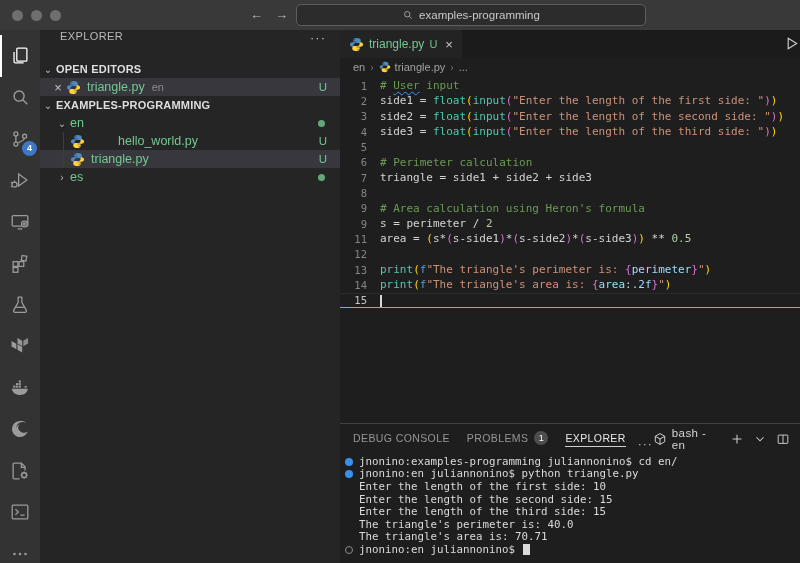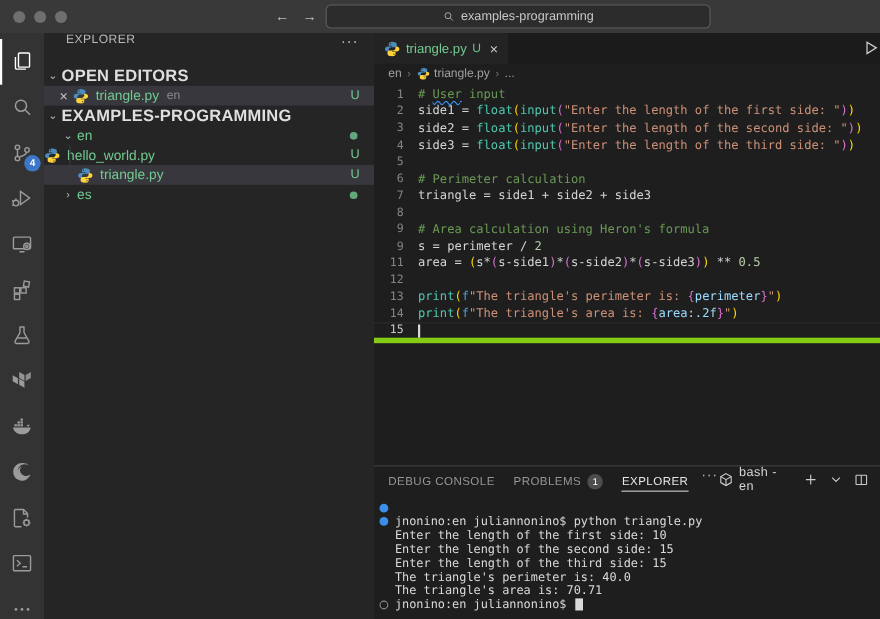--- a/index.html
+++ b/index.html
@@ -26,21 +26,21 @@
   .ab-badge{position:absolute;right:3px;bottom:4px;min-width:15px;height:15px;border-radius:8px;
             background:var(--c-badge);color:#FFF;font-size:9px;font-weight:700;display:flex;
             align-items:center;justify-content:center}
 
   
   .sidebar{position:absolute;left:40px;top:30px;width:300px;bottom:0;background:#252526}
   .sb-title{height:30px;display:flex;padding:0 14px 0 20px;font-size:11px;color:#BABABA;letter-spacing:.4px}
   .sb-title .dots{margin-left:auto;color:#C5C5C5;font-size:13px;letter-spacing:1px}
   .sb-row{height:18px;display:flex;align-items:center;position:relative;color:#CCC;font-size:12.5px;white-space:nowrap}
   .sb-row.selected{background:#37373D}
-  .sb-header{font-weight:700;font-size:15px;color:#DFDFDF;letter-spacing:.2px}
+  .sb-header{font-weight:700;font-size:11px;color:#DFDFDF;letter-spacing:.2px}
   .chev{width:16px;text-align:center;color:#B5B5B5;font-size:10px;flex:none}
   .green{color:var(--c-green)}
   .desc{color:#8C8C8C;font-size:11px;margin-left:7px}
   .badge-u{position:absolute;right:13px;color:var(--c-green);font-size:11.5px}
   .badge-dot{position:absolute;right:15px;width:7px;height:7px;border-radius:50%;background:var(--c-green);opacity:.8}
   .sb-row .ic svg{width:15px;height:15px;margin-right:6px}
   .sb-row .close{width:16px;text-align:center;color:#C5C5C5;font-size:13px;flex:none}
   .sb-row.lvl2::before{content:'';position:absolute;left:23px;top:0;bottom:0;width:1px;background:#3D3D3D}
 
   
@@ -53,34 +53,34 @@
   .tab-close{color:#C8C8C8;font-size:13px;margin-left:3px}
   .run-btn{position:absolute;right:1px;top:6px;color:#D0D0D0}
   .run-btn svg{width:15px;height:15px}
   .breadcrumbs{height:18px;display:flex;align-items:center;gap:5px;padding-left:13px;font-size:11px;color:#A0A0A0}
   .bc-item{display:flex;align-items:center;gap:4px}
   .bc-item .ic svg{width:12px;height:12px}
   .bc-sep{color:#767676;font-size:10px}
 
   .code{position:absolute;top:48px;left:0;right:0;bottom:0;font-family:"DejaVu Sans Mono","Liberation Mono",monospace;font-size:11px}
   .code-line{height:15.33px;display:flex;align-items:center;white-space:pre}
-  .code-line.cur{border-top:1px solid #2B2B2B;border-bottom:5px solid #84cc16;height:13.33px}
+  .code-line.cur{border-top:1px solid #2B2B2B;border-bottom:1px solid #84cc16;height:13.33px}
   .gutter{width:27px;flex:none;text-align:right;color:#858585;font-size:10.5px}
   .code-line.cur .gutter{color:#C6C6C6}
   .lc{margin-left:13px}
   .caret{display:inline-block;width:1.5px;height:12px;background:#D8D8D8;vertical-align:text-bottom}
   .tk-w{color:var(--c-text)} .tk-cmt{color:var(--c-cmt)} .tk-fn{color:var(--c-fn)}
   .tk-str{color:var(--c-str)} .tk-kw{color:var(--c-kw)} .tk-ivar{color:var(--c-ivar)}
   .tk-num{color:var(--c-num)} .tk-b1{color:var(--c-b1)} .tk-b2{color:var(--c-b2)}
   .tk-wavy{text-decoration-line:underline;text-decoration-style:wavy;text-decoration-color:#3794FF;
            text-decoration-thickness:1px;text-underline-offset:2px}
 
   
   .panel{position:absolute;left:340px;right:0;bottom:0;height:140px;background:#1E1E1E;border-top:1px solid #414141;box-sizing:border-box}
-  .panel-header{height:27px;display:flex;align-items:flex-start;padding:0 10px 0 13px;font-size:10.5px;letter-spacing:.4px;color:#969696}
+  .panel-header{height:27px;display:flex;align-items:flex-end;padding:0 10px 0 13px;font-size:10.5px;letter-spacing:.4px;color:#969696}
   .p-tab{margin-right:17px;display:flex;align-items:center;gap:6px;height:100%;position:relative;flex:none}
   .p-tab.active{color:#E7E7E7}
   .p-tab.active::after{content:'';position:absolute;left:0;right:0;bottom:4px;height:1px;background:#CFCFCF}
   .p-badge{background:#4D4D4D;color:#FFF;width:14px;height:14px;border-radius:50%;font-size:9px;
            display:flex;align-items:center;justify-content:center}
   .p-more{color:#C5C5C5;font-size:12px;letter-spacing:1px}
   .p-right{margin-left:auto;display:flex;align-items:center;gap:9px;color:#CCC;font-size:11.5px}
   .p-right .ic svg{width:14px;height:14px}
   .shell-pick{display:flex;align-items:center;gap:5px;color:#D5D5D5}
   .terminal{position:absolute;top:31px;left:0;right:0;bottom:0;font-family:"DejaVu Sans Mono","Liberation Mono",monospace;
@@ -265,21 +265,21 @@
   <div class="sb-row">
     <span class="chev">⌄</span>
     <span class="sb-header">EXAMPLES-PROGRAMMING</span>
   </div>
   <div id="file-tree">
       <div class="sb-row" style="padding-left: 14px;">
         <span class="chev">⌄</span>
         <span class="green">en</span>
         <span class="badge-dot"></span>
       </div>
-      <div class="sb-row lvl2" style="">
+      <div class="sb-row lvl2" style="padding-left: 30px; gap: 27px;">
         <span class="ic">
           <svg viewBox="0 0 16 16">
             <path fill="#4B8BBE" d="M7.9 1C6 1 4.7 1.9 4.7 3.2V5h3.4v.6H3.6C2.2 5.6 1 6.6 1 8s1.2 2.4 2.6 2.4h1.1V8.9c0-1.4 1.2-2.5 2.6-2.5h3.2c1.1 0 2-.9 2-2V3.2C12.5 1.9 10.6 1 7.9 1zM6.3 2.3c.3 0 .6.3.6.6s-.3.6-.6.6-.6-.3-.6-.6.3-.6.6-.6z"></path>
             <path fill="#FFD43B" d="M8.1 15c1.9 0 3.2-.9 3.2-2.2V11H7.9v-.6h4.5c1.4 0 2.6-1 2.6-2.4s-1.2-2.4-2.6-2.4h-1.1v1.5c0 1.4-1.2 2.5-2.6 2.5H5.5c-1.1 0-2 .9-2 2v1.2C3.5 14.1 5.4 15 8.1 15zm1.6-1.3c-.3 0-.6-.3-.6-.6s.3-.6.6-.6.6.3.6.6-.3.6-.6.6z"></path>
           </svg>
         </span>
         <span class="green">hello_world.py</span>
         <span class="badge-u">U</span>
       </div>
       <div class="sb-row selected lvl2" style="padding-left: 30px;">
@@ -394,21 +394,21 @@
           <span class="ic">
             <svg viewBox="0 0 16 16" fill="none" stroke="currentColor" stroke-width="1.1">
               <rect x="2.5" y="3.5" width="11" height="9.5" rx="0.5"></rect>
               <path d="M8 3.5v9.5"></path>
             </svg>
           </span>
         </span>
     </span>
   </div>
   <div class="terminal" id="terminal">
-      <div class="term-line"><span class="t-dot"></span></div>
+      <div class="term-line"><span class="t-dot"></span><span>jnonino:examples-programming juliannonino$ cd en/</span></div>
       <div class="term-line"><span class="t-dot"></span><span>jnonino:en juliannonino$ python triangle.py</span></div>
       <div class="term-line"><span>Enter the length of the first side: 10</span></div>
       <div class="term-line"><span>Enter the length of the second side: 15</span></div>
       <div class="term-line"><span>Enter the length of the third side: 15</span></div>
       <div class="term-line"><span>The triangle's perimeter is: 40.0</span></div>
       <div class="term-line"><span>The triangle's area is: 70.71</span></div>
       <div class="term-line"><span class="t-dot empty"></span><span>jnonino:en juliannonino$ </span><span class="t-cursor"></span></div>
     </div>
 </div>
 

